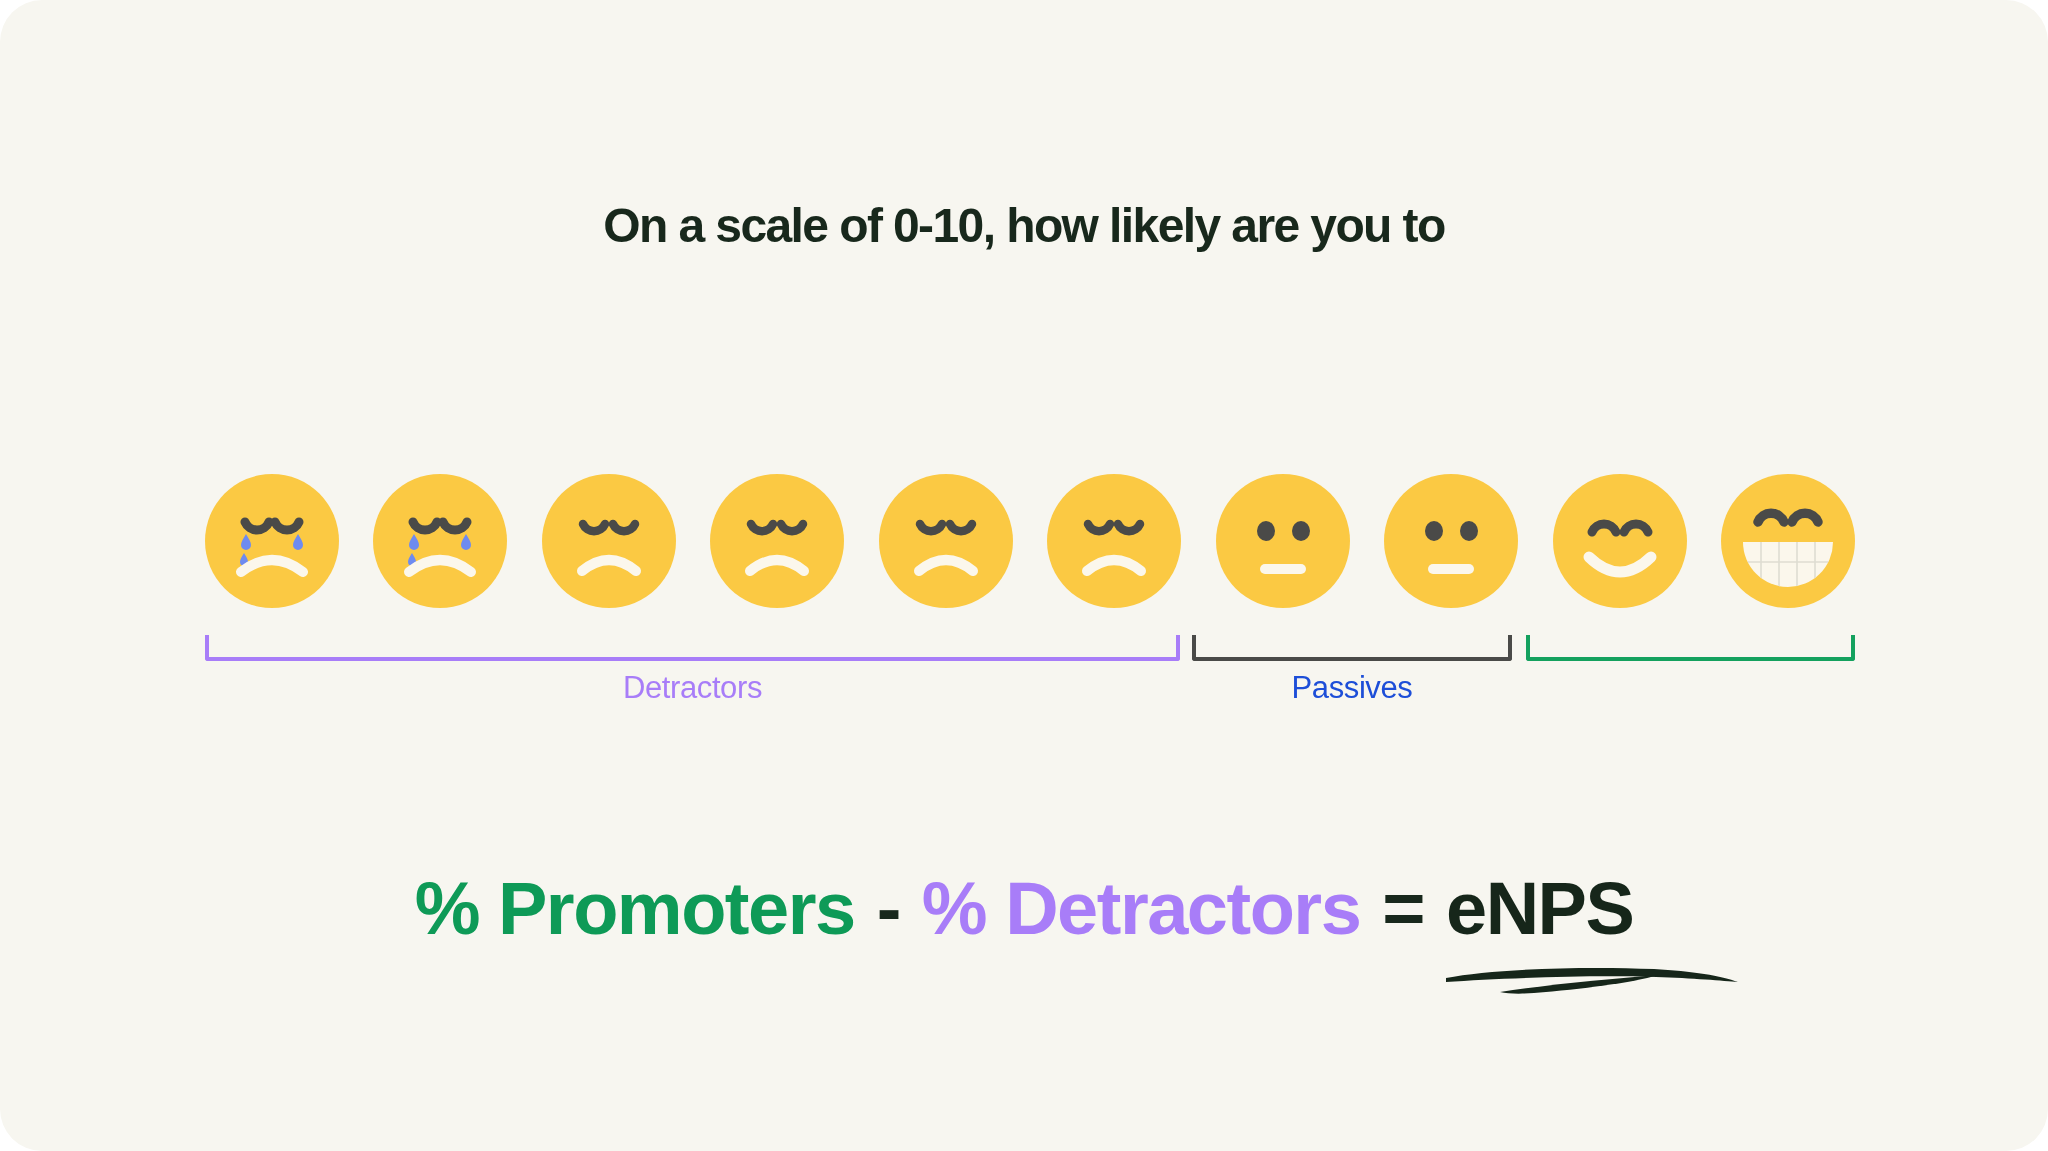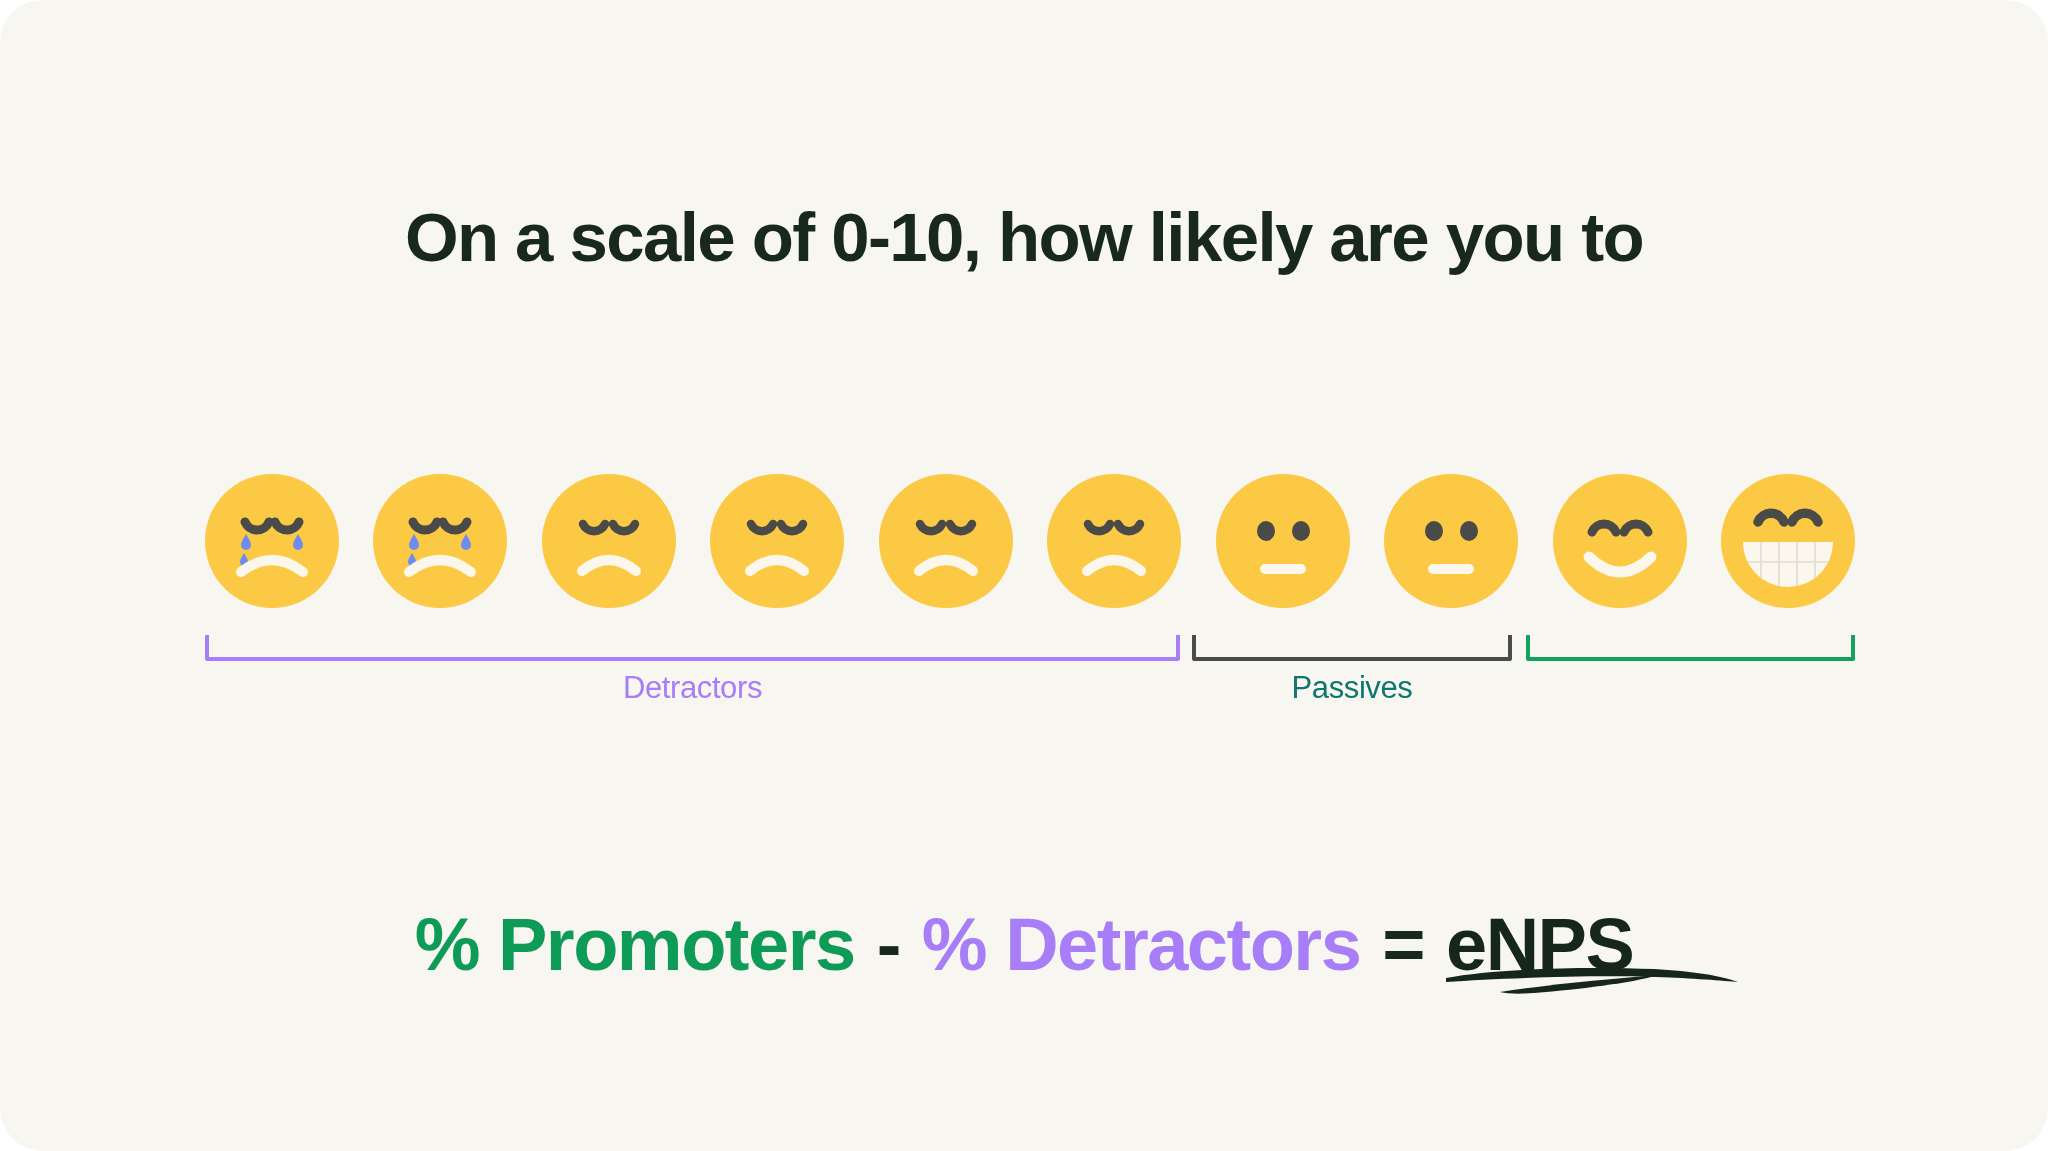--- a/index.html
+++ b/index.html
@@ -27,21 +27,21 @@
 
   
   .headline {
     position: absolute;
     left: 0;
     top: 198px;
     width: 2048px;
     text-align: center;
     color: #18281C;
     font-family: "Liberation Sans", sans-serif;
-    font-size: 69px;
+    font-size: 48px;
     font-weight: 700;
     line-height: 1.17;
     letter-spacing: -1.6px;
     padding: 0 150px;
     box-sizing: border-box;
   }
   .headline .ln {
     display: block;
     white-space: nowrap;
   }
@@ -113,42 +113,41 @@
     line-height: 1;
   }
   .bracket-label.detractors {
     left: 205px;
     width: 975px;
     color: #A87DF8;
   }
   .bracket-label.passives {
     left: 1192px;
     width: 320px;
-    color: #0f766e;
+    color: #1d4ed8;
   }
   .bracket-label.promoters {
     left: 1526px;
     width: 329px;
     color: #14A15E;
   }
 
   
   .formula {
     position: absolute;
     left: 0;
     top: 872px;
     width: 2048px;
     text-align: center;
     font-family: "Liberation Sans", sans-serif;
     font-size: 74px;
     font-weight: 700;
     letter-spacing: -1.5px;
     line-height: 1;
     white-space: nowrap;
-    margin-top: 36px;
   }
   .formula .t-promoters { color: #0E9A57; }
   .formula .t-op        { color: #18281C; }
   .formula .t-detractors{ color: #A87DF8; }
   .formula .t-enps      { color: #16261A; }
   .formula .sp { display: inline-block; width: 22px; }
 
   .swoosh {
     position: absolute;
     left: 1442px;

